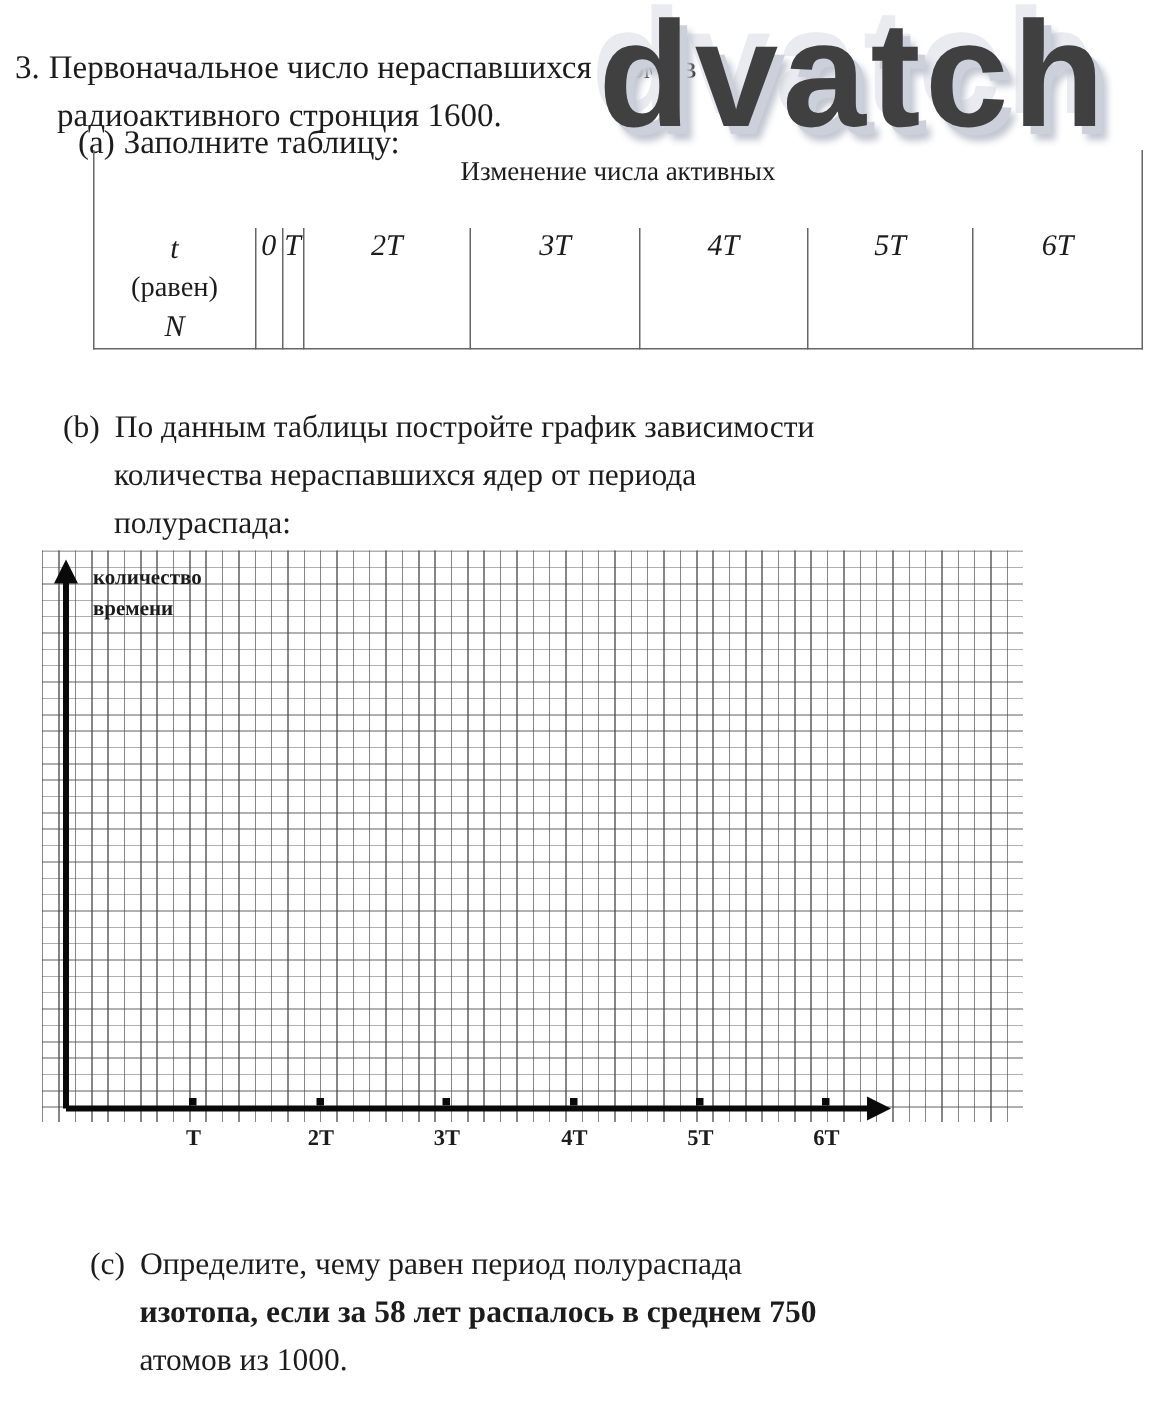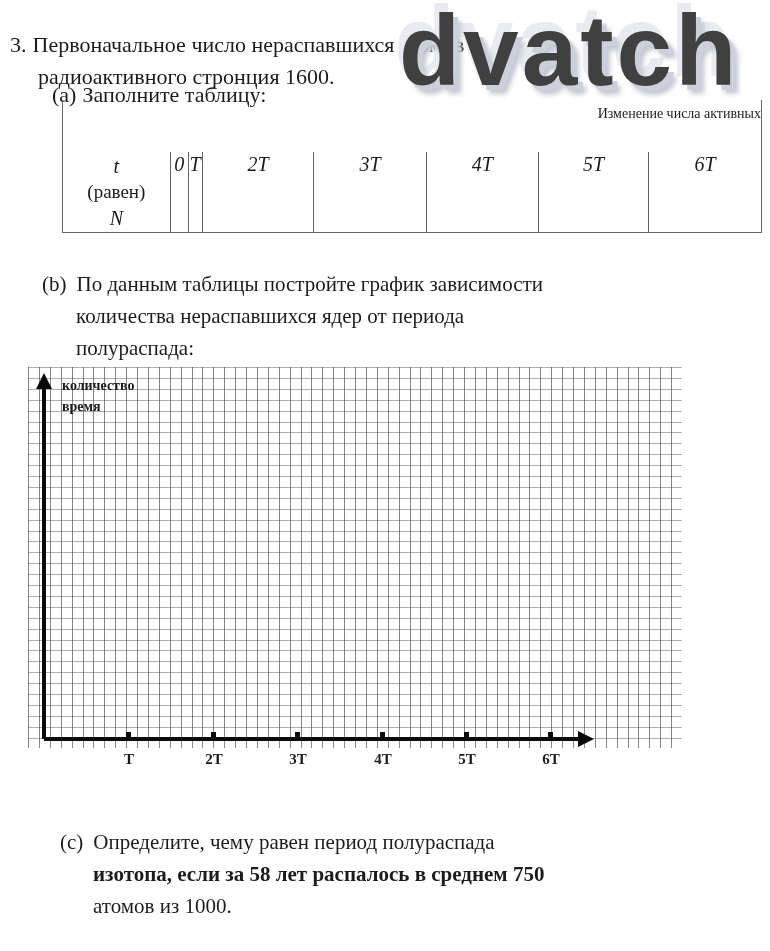--- a/index.html
+++ b/index.html
@@ -21,21 +21,21 @@
     text-shadow:5px 5px 0 #ccd0da, 8px 9px 5px #c2c6d0, -5px -9px 0 #e9ebf1;
   }
 
   
   .fill-table{
     position:absolute;left:62px;top:100px;width:700px;height:133px;
     border-left:1px solid #666;border-right:1px solid #666;border-bottom:1px solid #666;
     box-sizing:border-box;z-index:5;
   }
   .fill-table .thead{
-    height:50px;text-align:right;font-size:14px;line-height:24px;padding-top:2px;
+    height:50px;text-align:center;font-size:18px;line-height:24px;padding-top:2px;
   }
   .cols{display:flex;flex-direction:row;height:81px;}
   .col{box-sizing:border-box;text-align:center;font-style:italic;font-size:20px;
        padding-top:1px;}
   .col + .col{border-left:1px solid #666;}
   .col:nth-child(1){width:107px;}
   .col:nth-child(2){width:18px;}
   .col:nth-child(3){width:14px;}
   .col:nth-child(4){width:112px;}
   .col:nth-child(5){width:113px;}
@@ -111,21 +111,21 @@
 
 <div class="grid"></div>
 
 <div class="y-axis-shaft"></div>
 <div class="y-arrowhead"></div>
 <div class="x-axis-shaft"></div>
 <div class="x-arrowhead"></div>
 
 <div class="y-axis-caption">
   <span>количество</span>
-  <span>время</span>
+  <span>времени</span>
 </div>
 
 <div class="tick" style="left:126px;"></div>
 <div class="tick" style="left:211px;"></div>
 <div class="tick" style="left:295px;"></div>
 <div class="tick" style="left:380px;"></div>
 <div class="tick" style="left:464px;"></div>
 <div class="tick" style="left:548px;"></div>
 
 <div class="tick-label" style="left:109px;">T</div>

